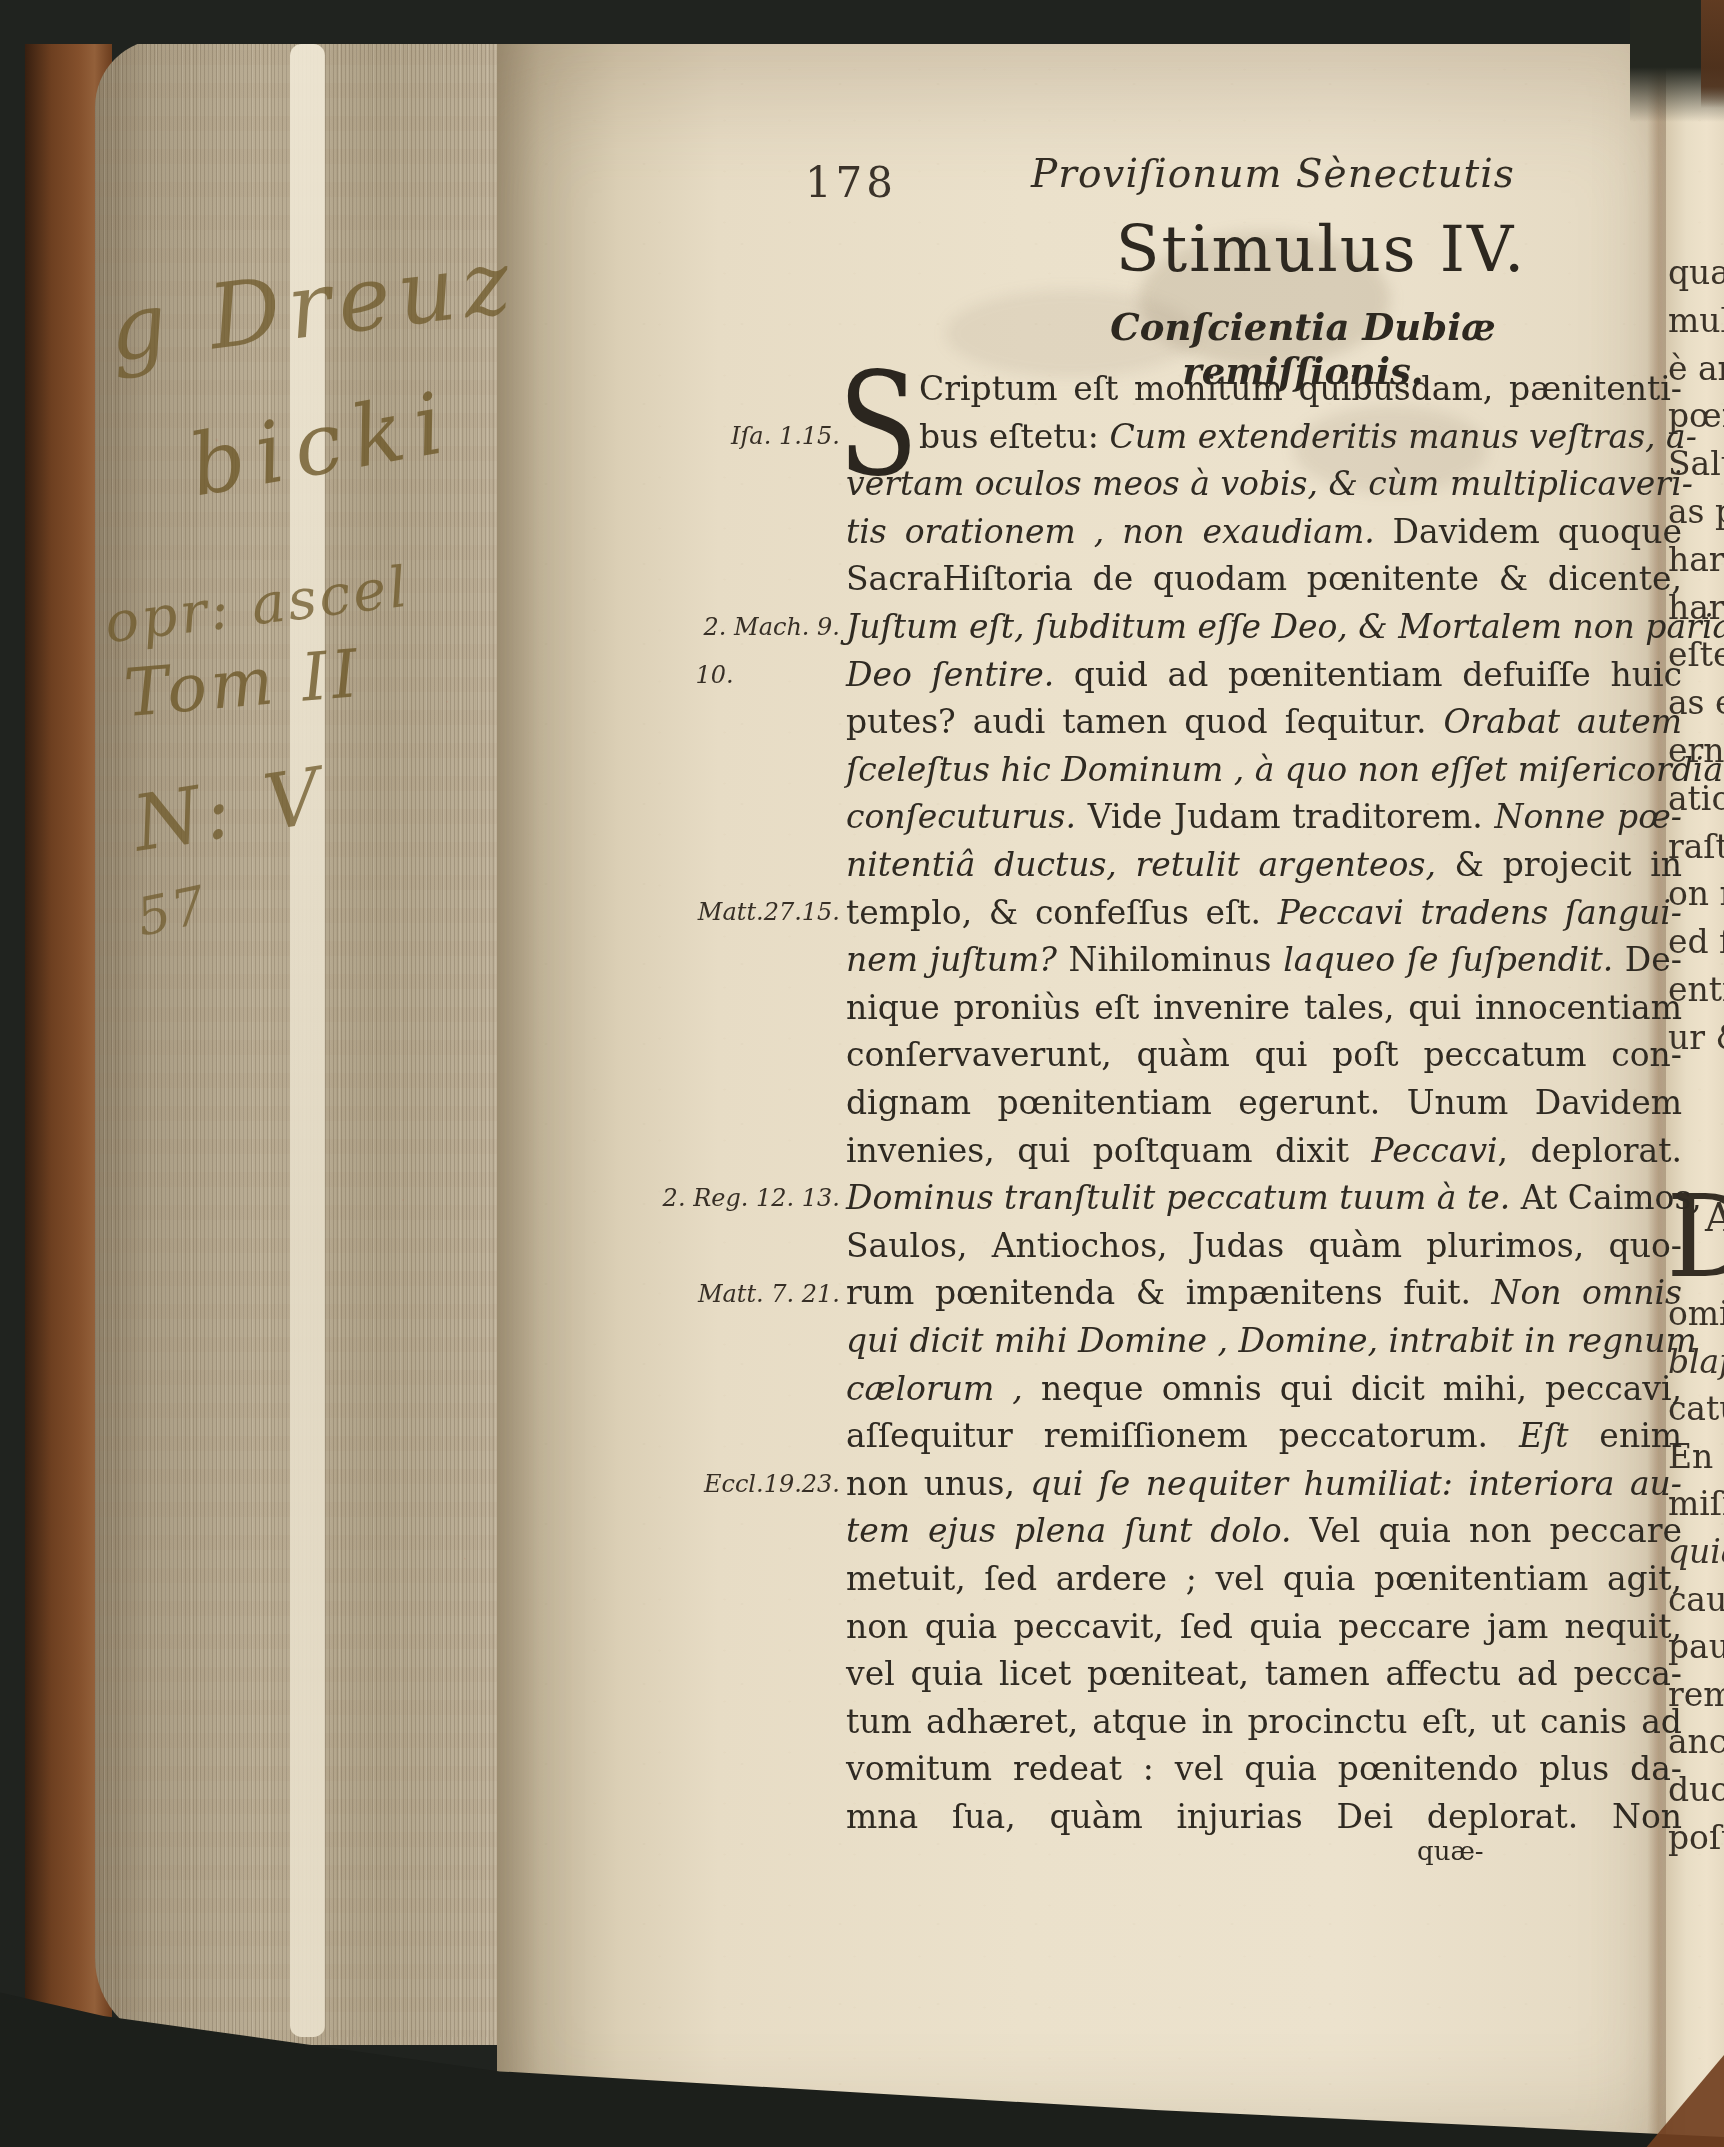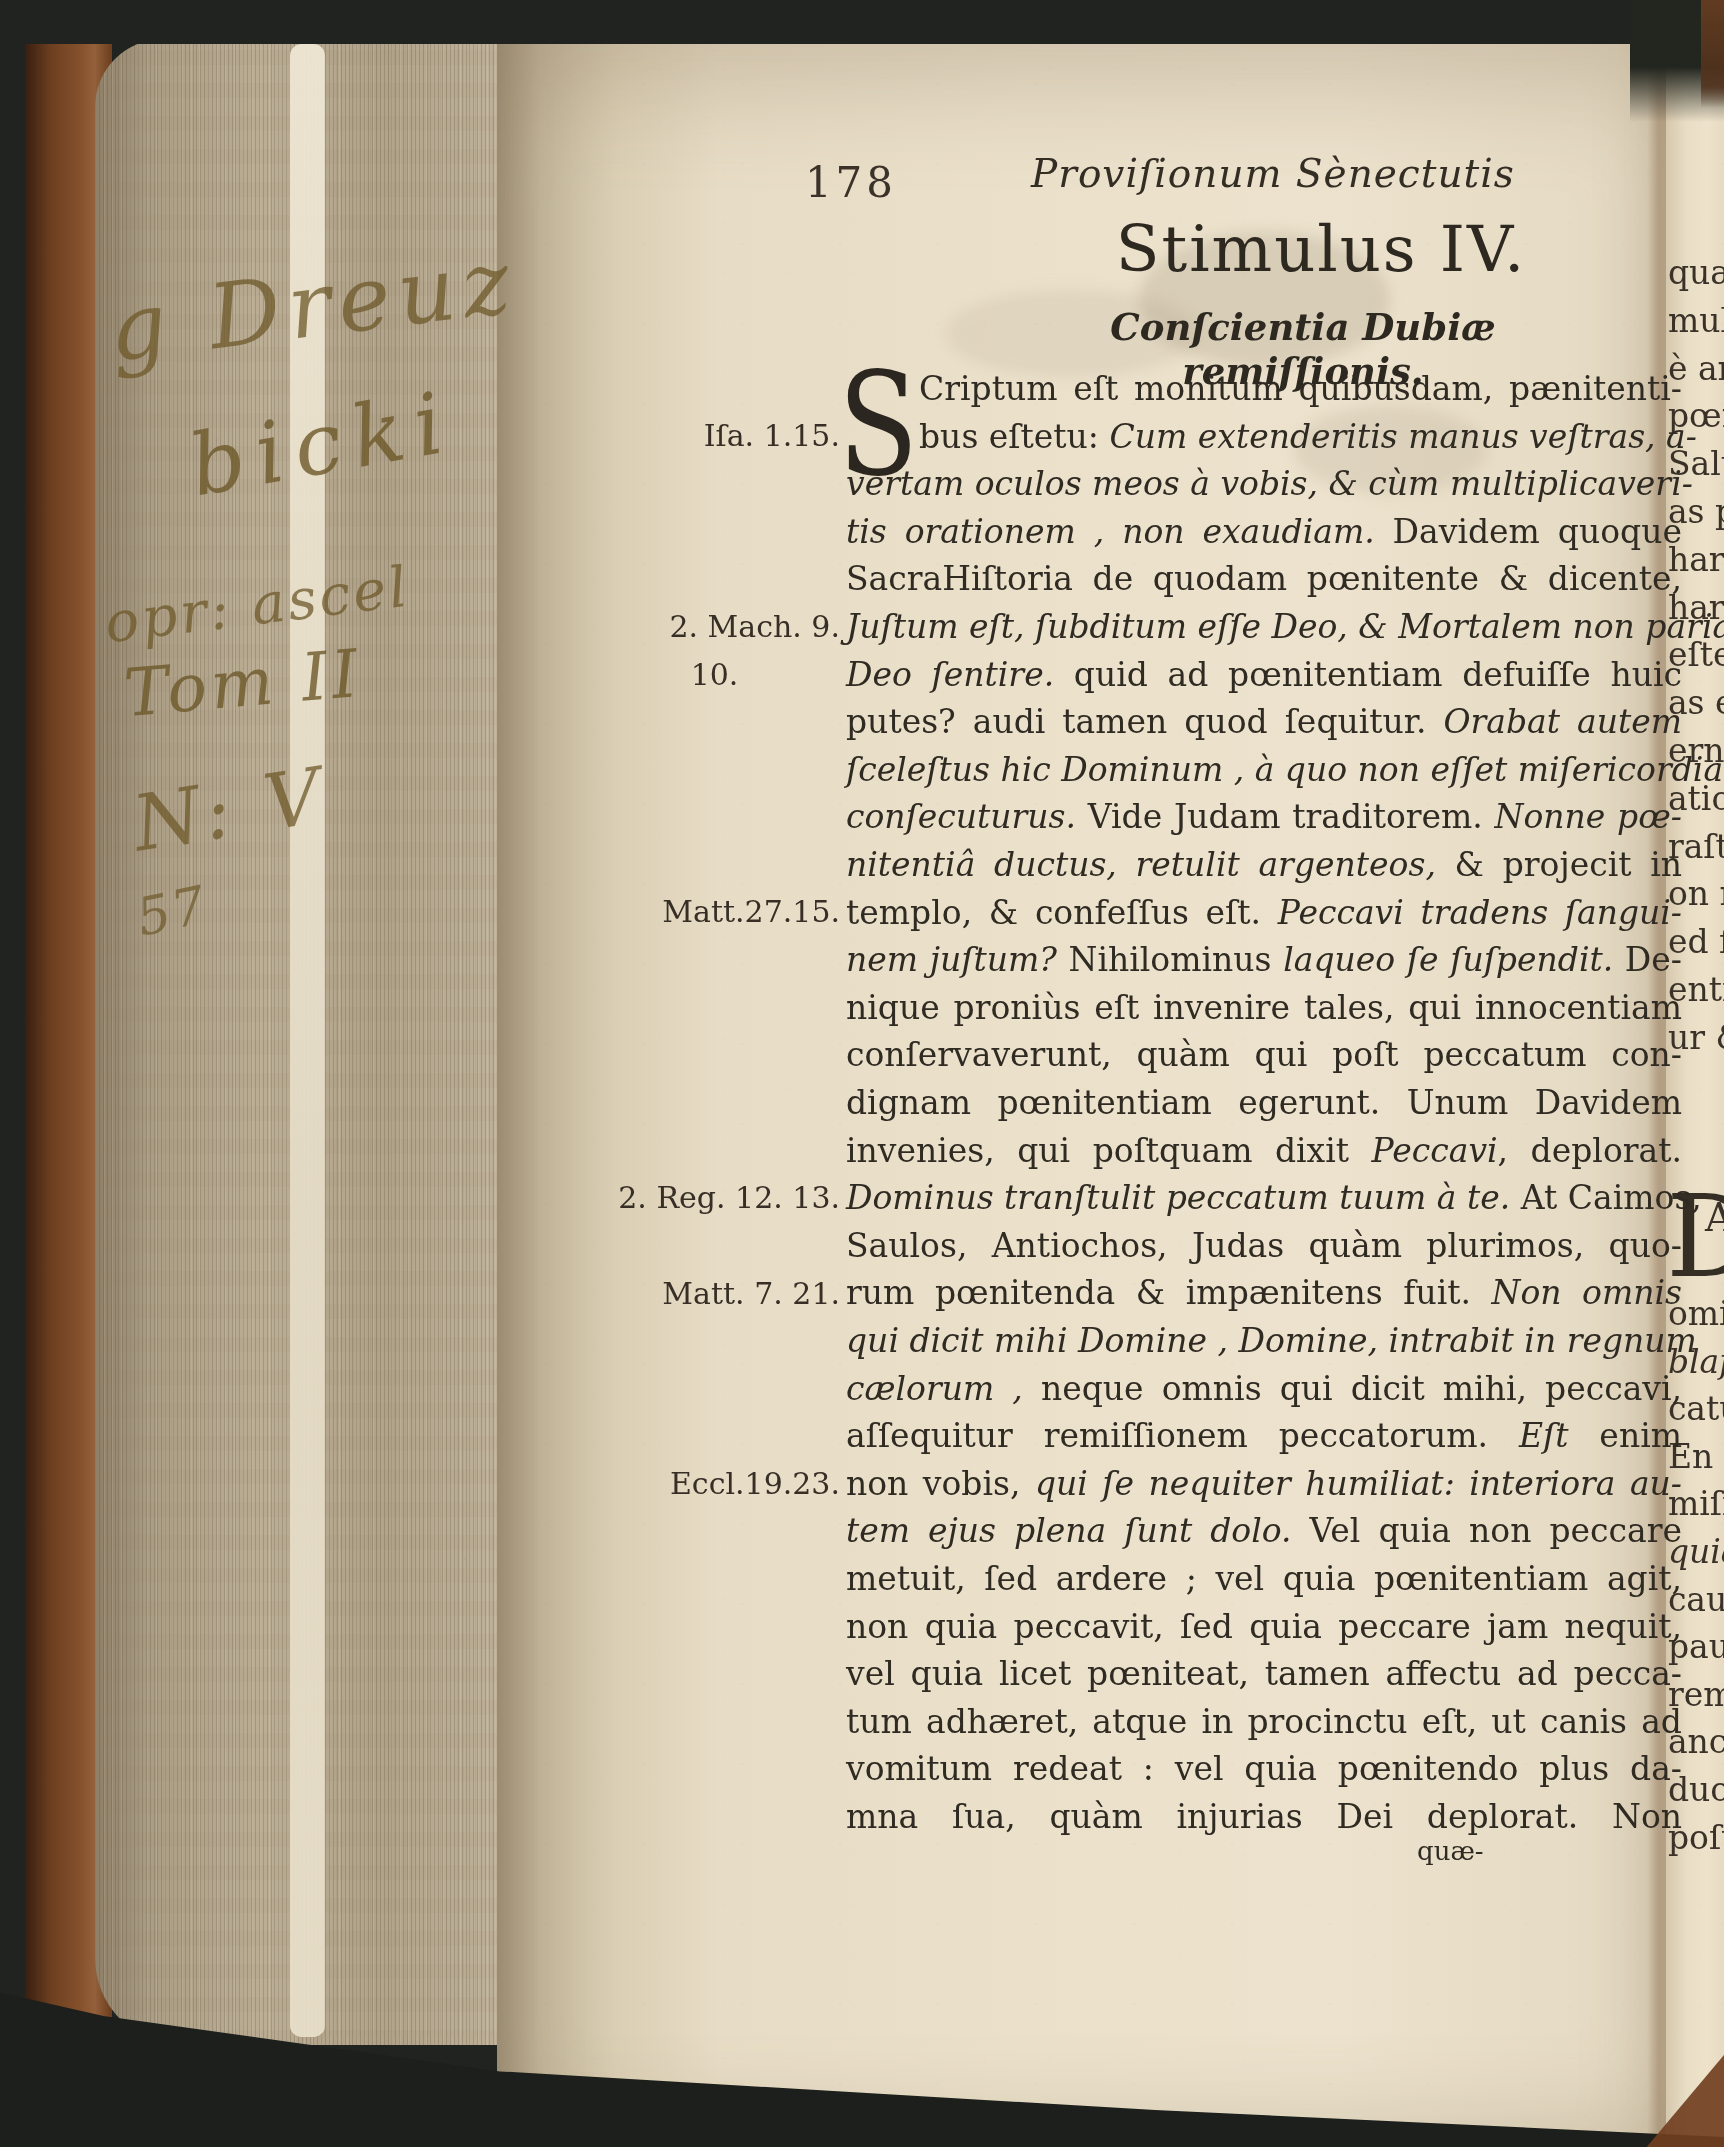--- a/index.html
+++ b/index.html
@@ -58,22 +58,22 @@
       font-weight:bold;font-style:italic;font-size:37px;color:#2d2820;}
   .drop-cap{left:838px;top:353px;font-size:143px;line-height:1;color:#2b261f;
       transform:scaleX(.82);transform-origin:left top;}
   .bline{position:absolute;left:846px;width:836px;height:48px;line-height:48px;
       font-size:33px;color:#2f2a22;text-align:justify;text-align-last:justify;
       white-space:nowrap;}
   .bline.indent{left:919px;width:763px;}
   .it{font-style:italic;}
   .catchword{left:1417px;top:1836px;font-size:26px;color:#2f2a22;}
   #margin-refs{left:589px;top:0;width:251px;height:2147px;}
-  .mref{position:absolute;width:100%;text-align:right;
-      font-size:30px;line-height:48px;color:#372f26;white-space:nowrap;}
+  .mref{position:absolute;width:100%;text-align:right;font-style:italic;
+      font-size:24px;line-height:48px;color:#372f26;white-space:nowrap;}
   .mref.center{text-align:center;}
 
   
   .sliver-line{position:absolute;left:1.9px;font-size:33px;line-height:47px;
       color:#3a3228;white-space:nowrap;}
   .sliver-cap{position:absolute;left:0px;top:1180px;font-size:114px;line-height:1;
       color:#352e24;}
   .sliver-cap-side{position:absolute;left:39px;top:1195px;font-size:39px;color:#3a3228;}
 
   
@@ -162,21 +162,21 @@
       <div class="bline" style="top: 984px;"><span>nique proniùs eſt invenire tales, qui innocentiam</span></div>
       <div class="bline" style="top: 1031px;"><span>conſervaverunt, quàm qui poſt peccatum con-</span></div>
       <div class="bline" style="top: 1079px;"><span>dignam pœnitentiam egerunt. Unum Davidem</span></div>
       <div class="bline" style="top: 1127px;"><span>invenies, qui poſtquam dixit </span><span class="it">Peccavi</span><span>, deplorat.</span></div>
       <div class="bline" style="top: 1174px;"><span class="it">Dominus tranſtulit peccatum tuum à te.</span><span> At Caimos,</span></div>
       <div class="bline" style="top: 1222px;"><span>Saulos, Antiochos, Judas quàm plurimos, quo-</span></div>
       <div class="bline" style="top: 1269px;"><span>rum pœnitenda &amp; impænitens fuit. </span><span class="it">Non omnis</span></div>
       <div class="bline" style="top: 1317px;"><span class="it">qui dicit mihi Domine , Domine, intrabit in regnum</span></div>
       <div class="bline" style="top: 1365px;"><span class="it">cælorum ,</span><span> neque omnis qui dicit mihi, peccavi,</span></div>
       <div class="bline" style="top: 1412px;"><span>aſſequitur remiſſionem peccatorum. </span><span class="it">Eſt</span><span> enim</span></div>
-      <div class="bline" style="top: 1460px;"><span>non vobis, </span><span class="it">qui ſe nequiter humiliat: interiora au-</span></div>
+      <div class="bline" style="top: 1460px;"><span>non unus, </span><span class="it">qui ſe nequiter humiliat: interiora au-</span></div>
       <div class="bline" style="top: 1507px;"><span class="it">tem ejus plena ſunt dolo.</span><span> Vel quia non peccare</span></div>
       <div class="bline" style="top: 1555px;"><span>metuit, ſed ardere ; vel quia pœnitentiam agit,</span></div>
       <div class="bline" style="top: 1603px;"><span>non quia peccavit, ſed quia peccare jam nequit,</span></div>
       <div class="bline" style="top: 1650px;"><span>vel quia licet pœniteat, tamen affectu ad pecca-</span></div>
       <div class="bline" style="top: 1698px;"><span>tum adhæret, atque in procinctu eſt, ut canis ad</span></div>
       <div class="bline" style="top: 1745px;"><span>vomitum redeat : vel quia pœnitendo plus da-</span></div>
       <div class="bline" style="top: 1793px;"><span>mna ſua, quàm injurias Dei deplorat. </span><span>Non</span></div>
     </div>
   <div class="abs" id="margin-refs">
       <div class="mref" style="top: 412px;">Iſa. 1.15.</div>

